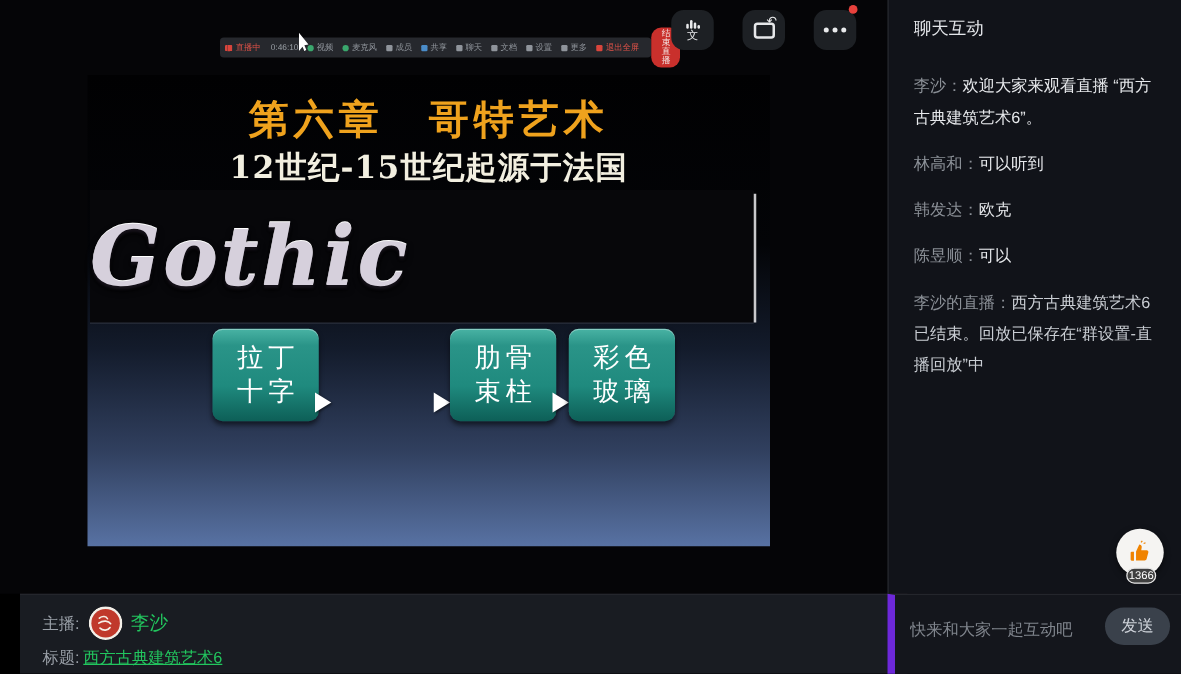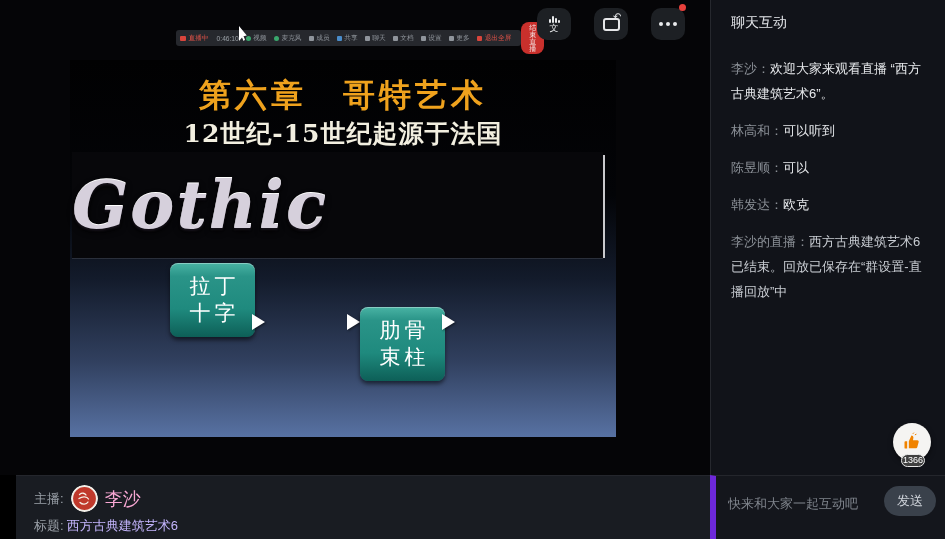--- a/index.html
+++ b/index.html
@@ -64,21 +64,21 @@
     text-shadow:0 2px 2px #16121a, 0 -1px 0 #fff, 0 3px 6px #000; letter-spacing:2px; }
   .banner-edge { position:absolute; left:533px; top:95px; width:2px; height:103px; background:#c9c9cc; }
 
   .boxes { position:absolute; left:100px; top:203px; width:380px; height:74px; }
   .gbox { position:absolute; top:0; width:85px; height:74px; border-radius:8px;
     background:linear-gradient(180deg,#49b3a4 0%,#2a9488 18%,#1f8a7e 62%,#0d5f57 100%);
     box-shadow:0 3px 4px rgba(0,0,0,.55), inset 0 1px 0 rgba(255,255,255,.35);
     display:flex; flex-direction:column; align-items:center; justify-content:center;
     color:#fff; font-family:"DejaVu Serif","Liberation Serif",serif; font-size:21px;
     line-height:27px; letter-spacing:4px; text-indent:4px; }
-  .gb0{left:0;} .gb1{left:95px;} .gb2{left:190px;margin-top:44px;} .gb3{left:285px;}
+  .gb0{left:0;} .gb1{left:95px;} .gb2{left:190px;} .gb3{left:285px;}
   .arrow { position:absolute; top:51px; width:0; height:0;
     border-top:8px solid transparent; border-bottom:8px solid transparent;
     border-left:13px solid #fff; filter:drop-shadow(1px 1px 1px rgba(0,0,0,.5)); }
   .ar0{left:82px;} .ar1{left:177px;} .ar2{left:272px;}
 
   
   .chat { position:absolute; left:710px; top:0; width:235px; height:475px;
     background:#111319; border-left:1px solid #26282e; }
   .chat-header { padding:14px 0 0 20px; font-size:14px; color:#e3e5e9; }
   .msgs { padding:24px 16px 0 20px; }
@@ -92,24 +92,24 @@
     box-shadow:0 2px 5px rgba(0,0,0,.5); }
   .like-badge { position:absolute; left:50%; top:31px; transform:translateX(-50%);
     background:#404040; border:1px solid #e8e8e8; color:#fff; font-size:9px; line-height:11px;
     border-radius:7px; padding:0 1px; }
 
   
   .footer-left { position:absolute; left:16px; top:475px; width:710px; height:64px;
     background:#191c22; border-top:1px solid #24262c; }
   .host-row { position:absolute; left:18px; top:9px; display:flex; align-items:center; gap:7px; }
   .host-label, .title-label { font-size:13px; color:#9ba1a9; }
-  .host-name { font-size:18px; color:#f9a8d4; }
+  .host-name { font-size:15px; color:#22c55e; }
   .avatar { width:27px; height:27px; border-radius:50%; overflow:hidden; }
   .title-row { position:absolute; left:18px; top:41px; display:flex; gap:3px; }
-  .title-value { font-size:13px; color:#c4b5fd; }
+  .title-value { font-size:13px; color:#22c55e;text-decoration:underline; }
 
   .chat-input-bar { position:absolute; left:710px; top:475px; width:235px; height:84px;
     background:#14161c; border-left:6px solid #6d28d9; border-top:1px solid #24262c; }
   .chat-input { position:absolute; left:12px; top:12px; width:150px; height:30px; border:none;
     background:transparent; color:#e7e9ec; font-size:13px; outline:none;
     font-family:"Liberation Sans",sans-serif; }
   .chat-input::placeholder { color:#7f848c; }
   .send-btn { position:absolute; left:168px; top:10px; width:52px; height:30px;
     border-radius:15px; background:#3a414b; color:#ced2d9; font-size:13px;
     display:flex; align-items:center; justify-content:center; }
@@ -207,38 +207,42 @@
         <span>拉丁</span>
         <span>十字</span>
       </div>
       <div class="arrow ar0"></div>
       <div class="arrow ar1"></div>
       <div class="gbox gb2">
         <span>肋骨</span>
         <span>束柱</span>
       </div>
       <div class="arrow ar2"></div>
+      <div class="gbox gb3">
+        <span>彩色</span>
+        <span>玻璃</span>
+      </div>
     </div>
   </div>
 </div>
 
 <div class="chat">
   <div class="chat-header">聊天互动</div>
   <div class="msgs">
     <div class="msg">
       <span class="nm">李沙：</span><span class="tx">欢迎大家来观看直播 “西方古典建筑艺术6”。</span>
     </div>
     <div class="msg">
       <span class="nm">林高和：</span><span class="tx">可以听到</span>
     </div>
     <div class="msg">
+      <span class="nm">韩发达：</span><span class="tx">欧克</span>
+    </div>
+    <div class="msg">
       <span class="nm">陈昱顺：</span><span class="tx">可以</span>
-    </div>
-    <div class="msg">
-      <span class="nm">韩发达：</span><span class="tx">欧克</span>
     </div>
     <div class="msg system">
       <span class="nm">李沙的直播：</span><span class="tx">西方古典建筑艺术6 已结束。回放已保存在“群设置-直播回放”中</span>
     </div>
   </div>
 </div>
 
 <div class="like-wrap">
   <div class="like-btn">
     <svg width="20" height="20" viewBox="0 0 24 24">

